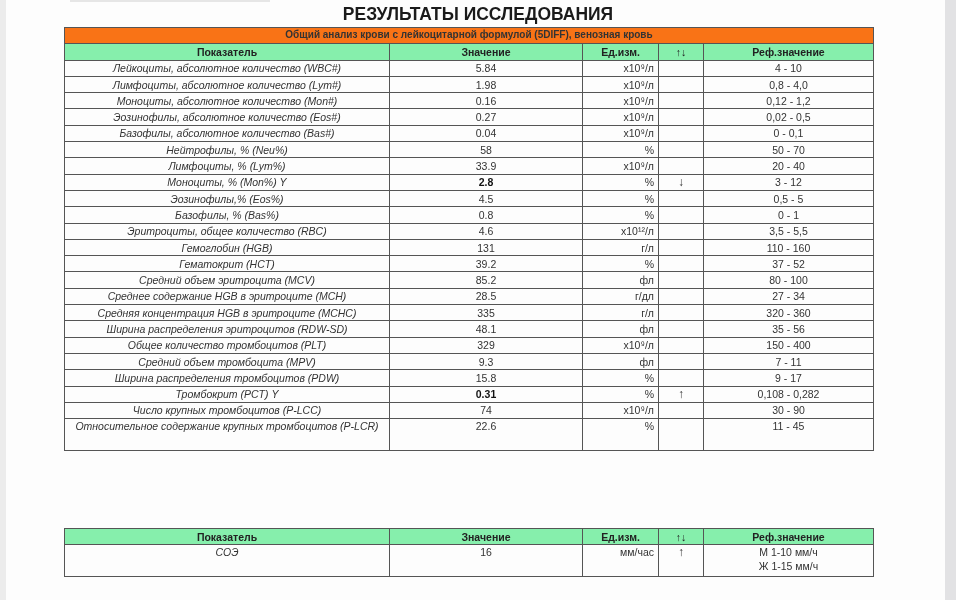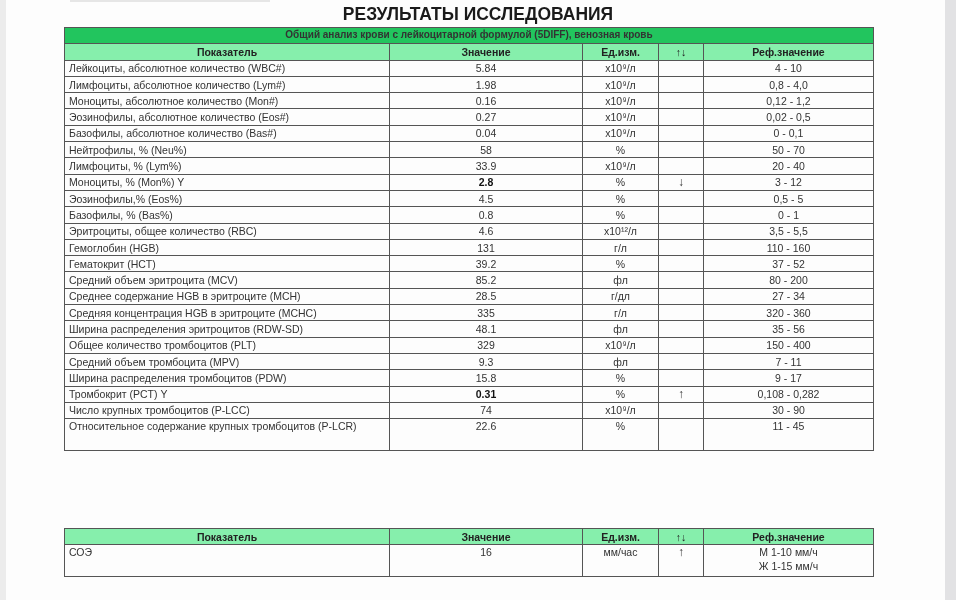--- a/index.html
+++ b/index.html
@@ -21,24 +21,24 @@
     position:absolute; left:64px; border-collapse:collapse;
     font-size:10.5px; color:#333;
   }
   table.res td, table.res th {
     border:1.3px solid #555; padding:0 4px; height:15.3px; line-height:14px;
     white-space:nowrap;
   }
   table.res th { font-weight:bold; text-align:center; color:#222; background:#86efac; }
   .t1 { top:27px; width:810px; }
   .t2 { top:528px; width:810px; }
-  .section td { background:#22c55e; text-align:center; font-weight:bold; height:24px; font-size:10px; vertical-align:top; padding-top:2px; }
-  td.name { text-align:left; width:316px; }
+  .section td { background:#f97316; text-align:center; font-weight:bold; height:24px; font-size:10px; vertical-align:top; padding-top:2px; }
+  td.name { text-align:center; width:316px;font-style:italic; }
   td.val { text-align:center; width:184px; }
-  td.unit { text-align:center; width:67px;margin-left:12px; }
+  td.unit { text-align:right; width:67px;margin-left:12px; }
   td.flag { text-align:center; width:36px; font-size:12px; }
   td.ref { text-align:center; }
   .bold { font-weight:bold; color:#111; }
   tr.tall td { height:31px; vertical-align:top; }
   .wrap { white-space:normal !important; }
 </style>
 </head>
 <body>
 
 <div class="left-strip"></div>
@@ -150,21 +150,21 @@
         <td class="val">39.2</td>
         <td class="unit">%</td>
         <td class="flag"></td>
         <td class="ref">37 - 52</td>
       </tr>
       <tr>
         <td class="name">Средний объем эритроцита (MCV)</td>
         <td class="val">85.2</td>
         <td class="unit">фл</td>
         <td class="flag"></td>
-        <td class="ref">80 - 200</td>
+        <td class="ref">80 - 100</td>
       </tr>
       <tr>
         <td class="name">Среднее содержание HGB в эритроците (MCH)</td>
         <td class="val">28.5</td>
         <td class="unit">г/дл</td>
         <td class="flag"></td>
         <td class="ref">27 - 34</td>
       </tr>
       <tr>
         <td class="name">Средняя концентрация HGB в эритроците (MCHC)</td>

